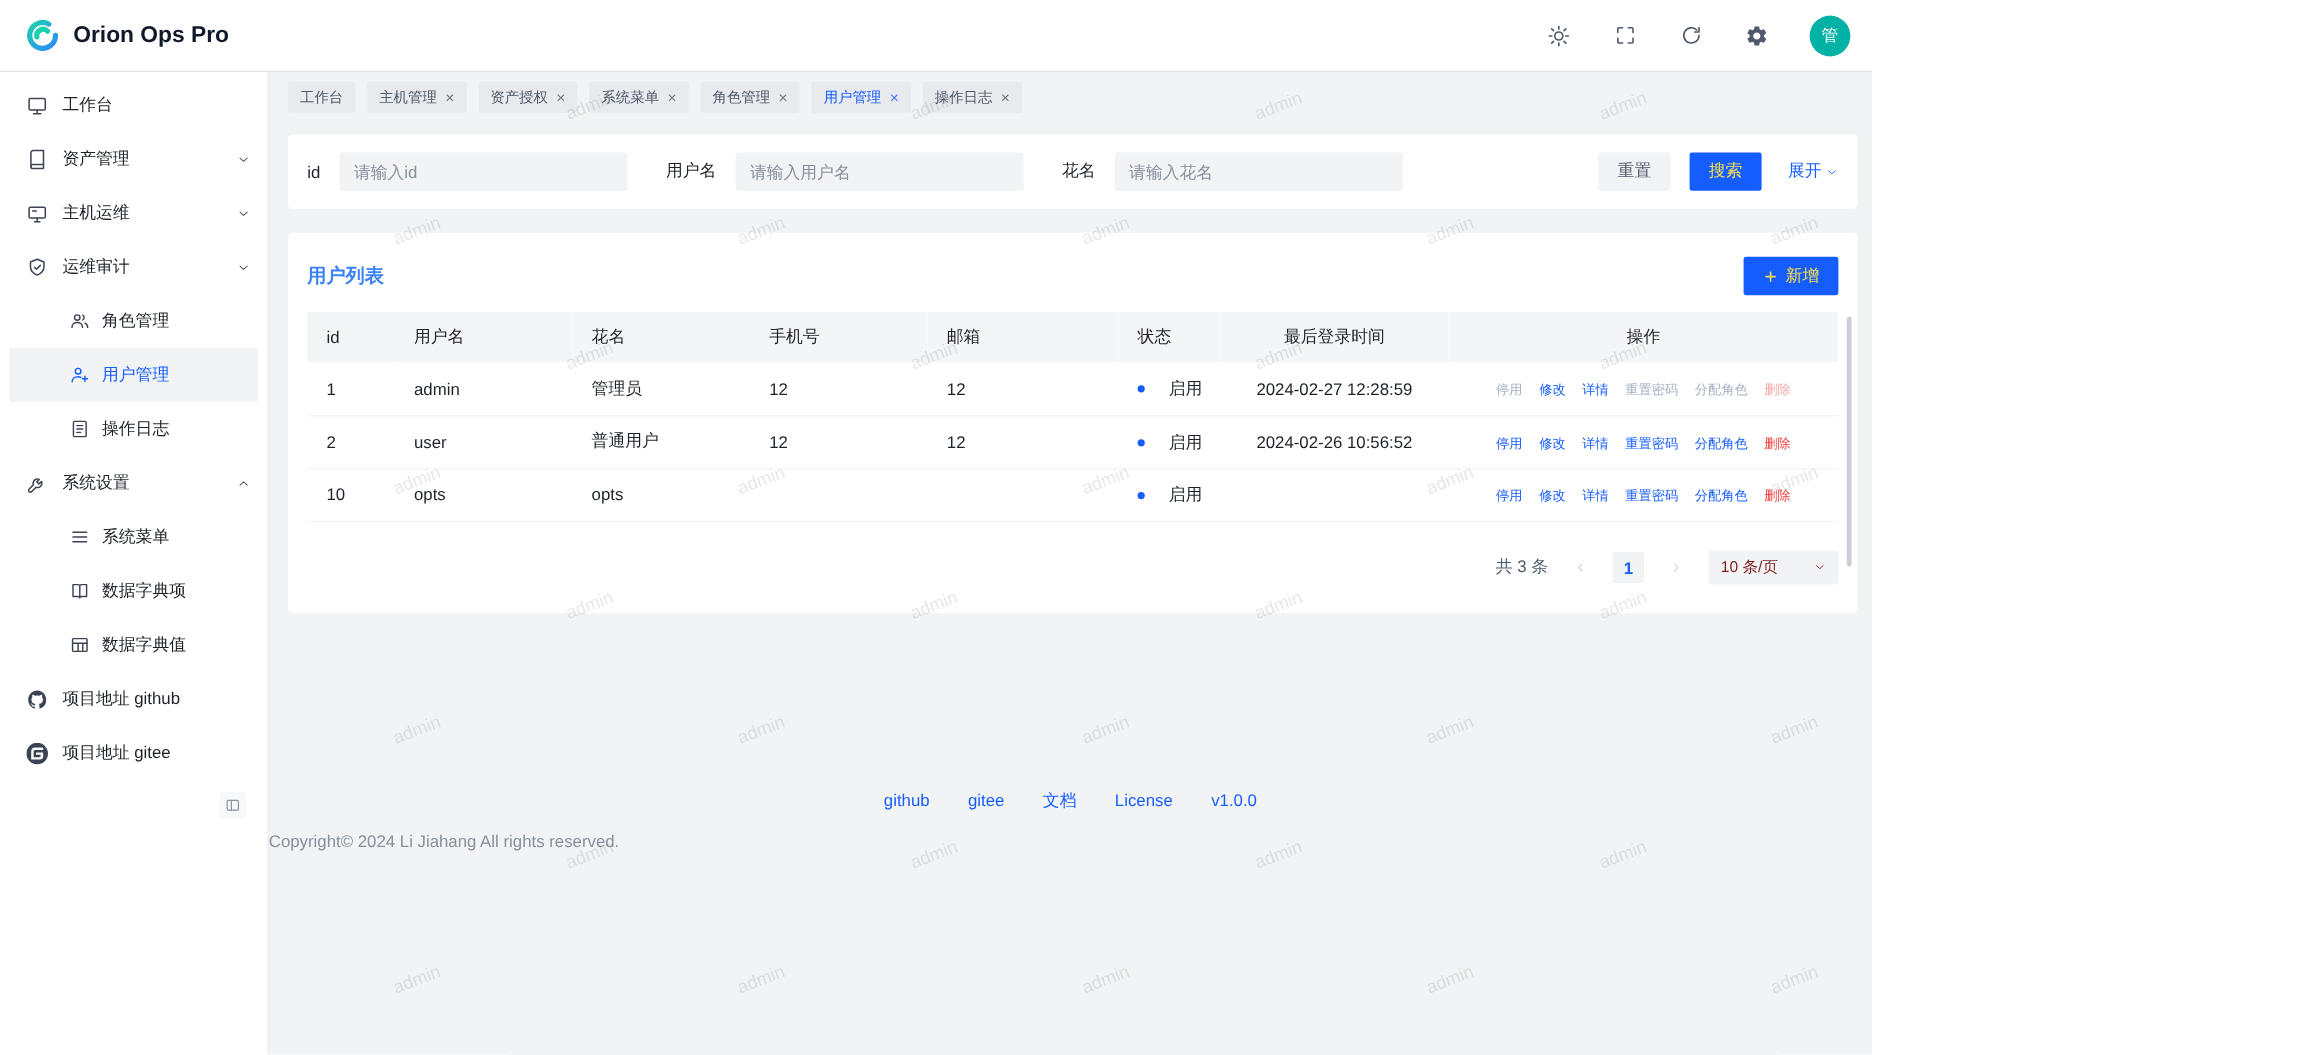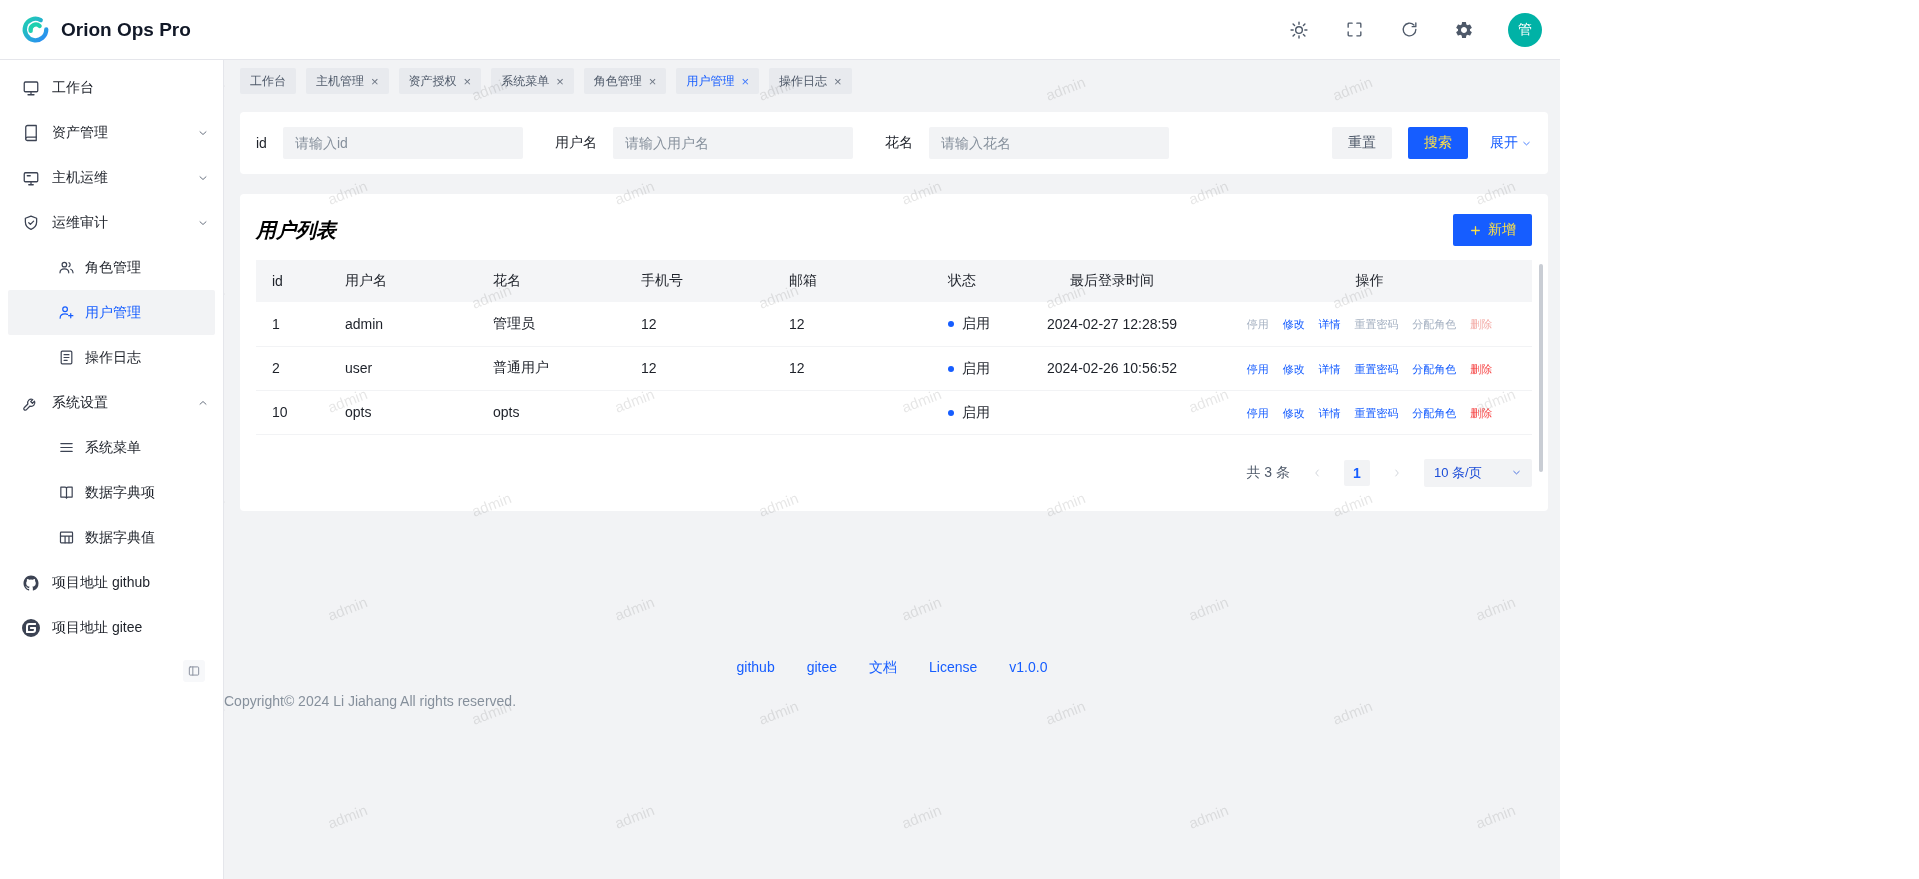--- a/index.html
+++ b/index.html
@@ -60,37 +60,37 @@
   .search-field input::placeholder { color: #86909c; }
   .search-actions { margin-left: auto; display: flex; align-items: center; gap: 16px; }
   .btn { height: 32px; padding: 0 16px; border: none; border-radius: 2px; font-size: 14px; cursor: pointer; font-family: inherit; white-space: nowrap; }
   .btn-secondary { background: #f2f3f5; color: #4e5969; }
   .btn-primary { background: var(--primary, #165dff); color: #fde047; display: inline-flex; align-items: center; gap: 6px; }
   .expand-link { color: var(--primary, #165dff); font-size: 14px; display: inline-flex; align-items: center; gap: 3px; cursor: pointer; margin-left: 6px; }
 
   
   .table-card { margin-top: 20px; padding: 20px 16px 24px; position: relative; }
   .table-card-header { display: flex; align-items: center; justify-content: space-between; height: 32px; }
-  .card-title { font-size: 20px; font-weight: bold; color: #000000; font-style: italic; }
+  .card-title { font-size: 16px; font-weight: bold; color: #3b82f6; }
   .data-table { width: 100%; border-collapse: collapse; table-layout: fixed; margin-top: 14px; font-size: 14px; }
   .data-table th { background: #f4f5f7; height: 42px; padding: 0 16px; text-align: left; font-weight: 500; color: #1d2129; overflow: hidden; white-space: nowrap; }
   .data-table td { height: 44px; padding: 0 16px; border-bottom: 1px solid #f2f3f5; color: #1d2129; overflow: hidden; white-space: nowrap; }
   .col-center { text-align: center !important; }
-  .status { display: inline-flex; align-items: center; gap: 8px; }
+  .status { display: inline-flex; align-items: center; gap: 20px; }
   .dot { width: 6px; height: 6px; border-radius: 50%; background: var(--primary, #165dff); flex: 0 0 auto; }
   .action { color: var(--primary, #165dff); font-size: 11px; margin: 0 5px; cursor: pointer; text-decoration: none; white-space: nowrap; }
   .action[data-type="danger"] { color: var(--danger, #f53f3f); }
   .action[data-state="disabled"] { color: #a5b1c2; cursor: not-allowed; }
   .action[data-type="danger"][data-state="disabled"] { color: #f3a9a4; }
   .table-scrollbar { position: absolute; top: 70px; right: 5px; width: 4px; height: 208px; background: #c9cdd4; border-radius: 2px; }
 
   .pagination { display: flex; align-items: center; justify-content: flex-end; gap: 14px; margin-top: 24px; color: #4e5969; font-size: 14px; }
   .page-arrow { width: 26px; height: 26px; display: flex; align-items: center; justify-content: center; color: #c9cdd4; cursor: pointer; }
   .page-num { min-width: 26px; height: 26px; background: #f2f3f5; border-radius: 2px; display: flex; align-items: center; justify-content: center; color: var(--primary, #165dff); font-weight: bold; cursor: pointer; padding: 0 4px; }
-  .page-size { height: 28px; min-width: 108px; background: #f2f3f5; border-radius: 2px; padding: 0 10px; display: flex; align-items: center; justify-content: space-between; gap: 10px; font-size: 13px; color: #1d4ed8; cursor: pointer; }
+  .page-size { height: 28px; min-width: 108px; background: #f2f3f5; border-radius: 2px; padding: 0 10px; display: flex; align-items: center; justify-content: space-between; gap: 10px; font-size: 13px; color: #7f1d1d; cursor: pointer; }
 
   
   .footer { margin-top: 148px; text-align: left; }
   .footer-links { display: flex; justify-content: center; gap: 32px; }
   .footer-link { color: var(--primary, #165dff); font-size: 14px; cursor: pointer; text-decoration: none; }
   .copyright { margin-top: 16px; color: #86909c; font-size: 14px; }
 </style>
 </head>
 <body>
 

